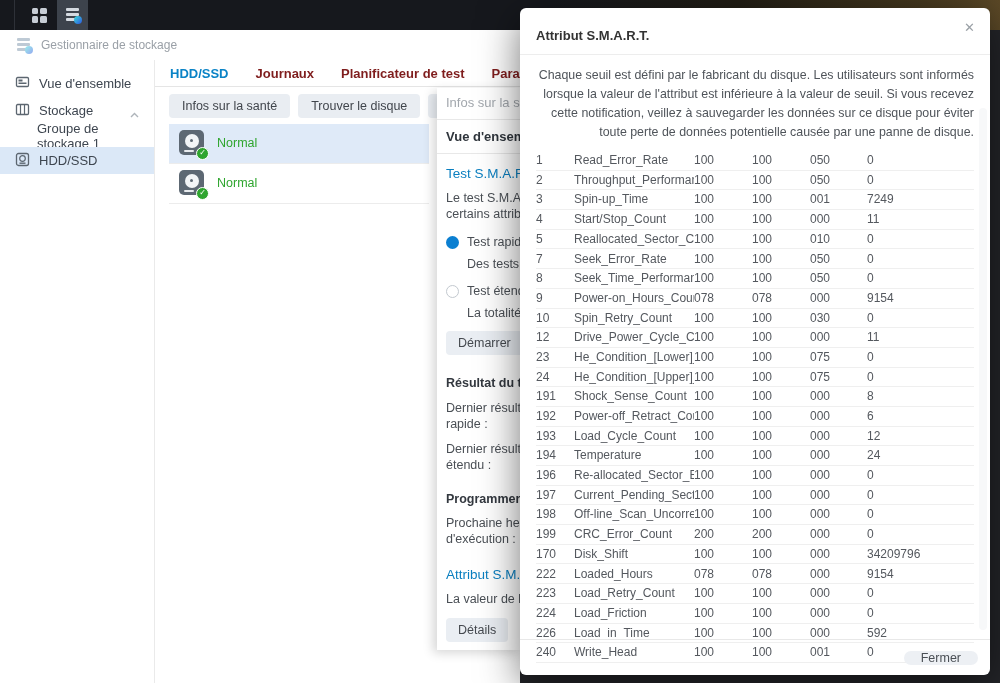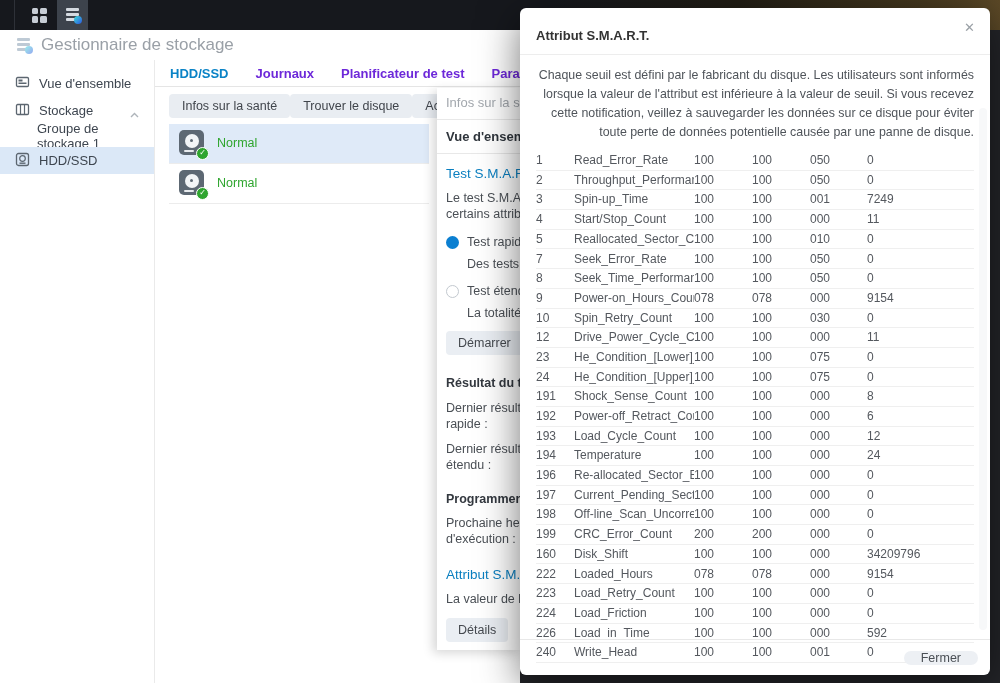--- a/index.html
+++ b/index.html
@@ -20,36 +20,36 @@
   .sm-icon { width:16px; height:16px; position:relative; }
   .sm-icon .bar { position:absolute; left:1px; width:13px; height:3.2px; border-radius:1px; background:#d4dae1; }
   .sm-icon .b1{top:1px} .sm-icon .b2{top:6px} .sm-icon .b3{top:11px}
   .sm-icon .dot { position:absolute; right:-1px; bottom:-1px; width:8px; height:8px; border-radius:50%;
     background:linear-gradient(135deg,#38c2da 20%,#2f6fe0 80%); }
   
   .window { position:absolute; left:0; top:30px; width:520px; height:653px; background:#fff; z-index:2; }
   .app-header { height:30px; display:flex; align-items:center; padding-left:16px; gap:9px; }
   .app-header .sm-icon { opacity:.5; }
   .app-header .sm-icon .bar { background:#7f97ad; }
-  .app-title { color:#9aa0a7; font-size:17px; }
+  .app-title { color:#9aa0a7; font-size:12px; }
   .body-row { position:absolute; left:0; top:30px; right:0; bottom:0; display:flex; }
   
   .sidebar { width:155px; border-right:1px solid #eaeaea; padding-top:10px; flex:none; }
   .sb-item { height:27px; display:flex; align-items:center; gap:9px; padding-left:15px; font-size:13px; color:#3e4650; cursor:pointer; position:relative; }
   .sb-item.indent1 { padding-left:37px; height:23px; }
   .sb-item.indent2 { padding-left:49px; height:23px; }
   .sb-item.selected { background:#dbe8f7; }
   .sb-item svg { flex:none; }
   .sb-chevron { position:absolute; right:15px; top:9px; }
   
   .main { flex:1; position:relative; }
   .tabs { display:flex; gap:27px; padding-left:15px; height:27px; align-items:center; border-bottom:1px solid #e5e5e5; }
-  .tab { font-size:13px; font-weight:bold; color:#6d28d9; cursor:pointer; white-space:nowrap; }
+  .tab { font-size:13px; font-weight:bold; color:#7f1d1d; cursor:pointer; white-space:nowrap; }
   .tab.active { color:#0a83c6; }
-  .toolbar { display:flex; padding:7px 0 6px 14px; }
+  .toolbar { display:flex; gap:8px; padding:7px 0 6px 14px; }
   .btn { background:#e9edf2; border:none; border-radius:4px; font-size:12.5px; color:#40454c; padding:5px 13px; font-family:inherit; cursor:pointer; white-space:nowrap; }
   .caret { display:inline-block; margin-left:6px; width:0; height:0; border-left:3.5px solid transparent; border-right:3.5px solid transparent; border-top:4px solid #555; vertical-align:middle; }
   .disk-list { margin-left:14px; width:260px; }
   .disk-row { height:40px; display:flex; align-items:center; gap:11px; padding-left:10px; border-bottom:1px solid #ececec; cursor:pointer; }
   .disk-row.selected { background:#dfeaf8; }
   .disk-icon { width:27px; height:27px; position:relative; flex:none; }
   .disk-body { width:25px; height:25px; background:#5d6873; border-radius:5px; position:relative; }
   .disk-platter { position:absolute; left:5.5px; top:3.5px; width:14px; height:14px; border-radius:50%; background:#f2f4f6; }
   .disk-spindle { position:absolute; left:11px; top:9px; width:3px; height:3px; border-radius:50%; background:#5d6873; }
   .disk-slot { position:absolute; left:5px; bottom:3px; width:10px; height:2.5px; border-radius:1px; background:#e8ebee; }
@@ -409,21 +409,21 @@
       </div>
       <div class="tr">
         <div class="td c0">199</div>
         <div class="td c1">CRC_Error_Count</div>
         <div class="td c2">200</div>
         <div class="td c3">200</div>
         <div class="td c4">000</div>
         <div class="td c5">0</div>
       </div>
       <div class="tr">
-        <div class="td c0">160</div>
+        <div class="td c0">170</div>
         <div class="td c1">Disk_Shift</div>
         <div class="td c2">100</div>
         <div class="td c3">100</div>
         <div class="td c4">000</div>
         <div class="td c5">34209796</div>
       </div>
       <div class="tr">
         <div class="td c0">222</div>
         <div class="td c1">Loaded_Hours</div>
         <div class="td c2">078</div>

